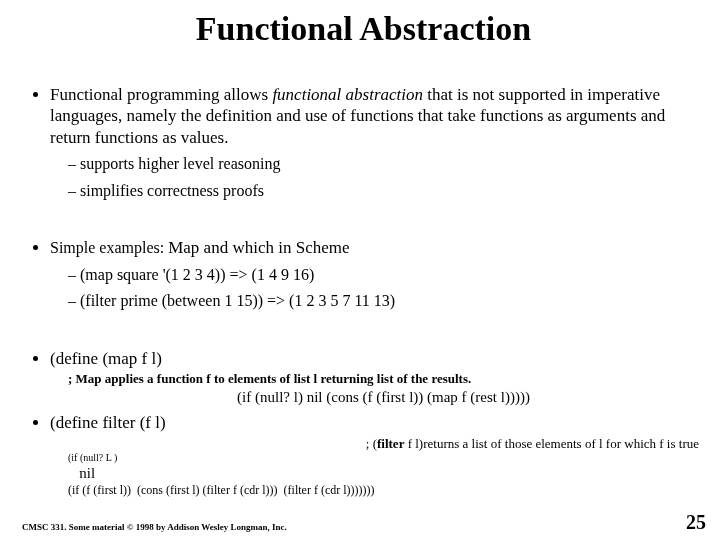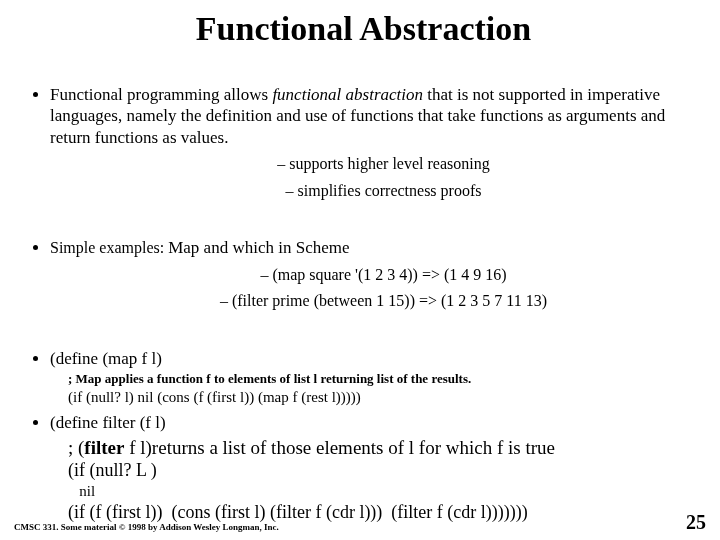--- a/index.html
+++ b/index.html
@@ -33,21 +33,20 @@
   ul.top > li {
     font-size: 17px;
     line-height: 1.25;
     margin-bottom: 6px;
     margin-top: 36px;
   }
   ul.sub {
     list-style: none;
     margin: 6px 0 6px 0;
     padding-left: 18px;
-    text-align: center;
   }
   ul.sub > li {
     font-size: 16px;
     line-height: 1.3;
     margin-bottom: 6px;
   }
   ul.sub > li::before {
     content: "– ";
   }
   .italic { font-style: italic; }
@@ -56,21 +55,21 @@
   .code-item { font-size: 15px; }
   .code-block {
     margin: 2px 0 0 18px;
     font-size: 14px;
     line-height: 1.25;
   }
   .code-block div { white-space: pre; }
   .footer {
     position: absolute;
     bottom: 8px;
-    left: 14px;
+    left: 22px;
     font-size: 9px;
     font-weight: bold;
   }
   .pagenum {
     position: absolute;
     bottom: 6px;
     right: 14px;
     font-size: 20px;
     font-weight: bold;
   }
@@ -96,31 +95,31 @@
       <ul class="sub" style="font-size:16px;">
         <li>(map square '(1 2 3 4)) =&gt; (1 4 9 16)</li>
         <li>(filter prime (between 1 15)) =&gt; (1 2 3 5 7 11 13)</li>
       </ul>
     </li>
 
     <li class="code-item">
       <span>(define (map f l)</span>
       <div class="code-block">
         <div style="font-size:13px;font-weight:bold;">; Map applies a function f to elements of list l returning list of the results.</div>
-        <div style="font-size:15px;">(if (null? l) nil (cons (f (first l)) (map f (rest l)))))</div>
+        <div style="font-size:15px;text-align:center;">(if (null? l) nil (cons (f (first l)) (map f (rest l)))))</div>
       </div>
     </li>
 
     <li class="code-item" style="margin-top:6px;">
       <span>(define filter (f l)</span>
       <div class="code-block">
-        <div style="font-size:19px;"><span>; (</span><span style="font-weight:bold;">filter</span><span> f l)returns a list of those elements of l for which f is true</span></div>
-        <div style="font-size:18px;">(if (null? L )</div>
+        <div style="font-size:13px;text-align:right;"><span>; (</span><span style="font-weight:bold;">filter</span><span> f l)returns a list of those elements of l for which f is true</span></div>
+        <div style="font-size:10px;">(if (null? L )</div>
         <div style="font-size:15px;">   nil</div>
-        <div style="font-size:18px;">(if (f (first l))  (cons (first l) (filter f (cdr l)))  (filter f (cdr l)))))))</div>
+        <div style="font-size:12px;">(if (f (first l))  (cons (first l) (filter f (cdr l)))  (filter f (cdr l)))))))</div>
       </div>
     </li>
 
   </ul>
 
   <div class="footer">CMSC 331. Some material © 1998 by Addison Wesley Longman, Inc.</div>
   <div class="pagenum">25</div>
 </div>
 
 </body></html>

